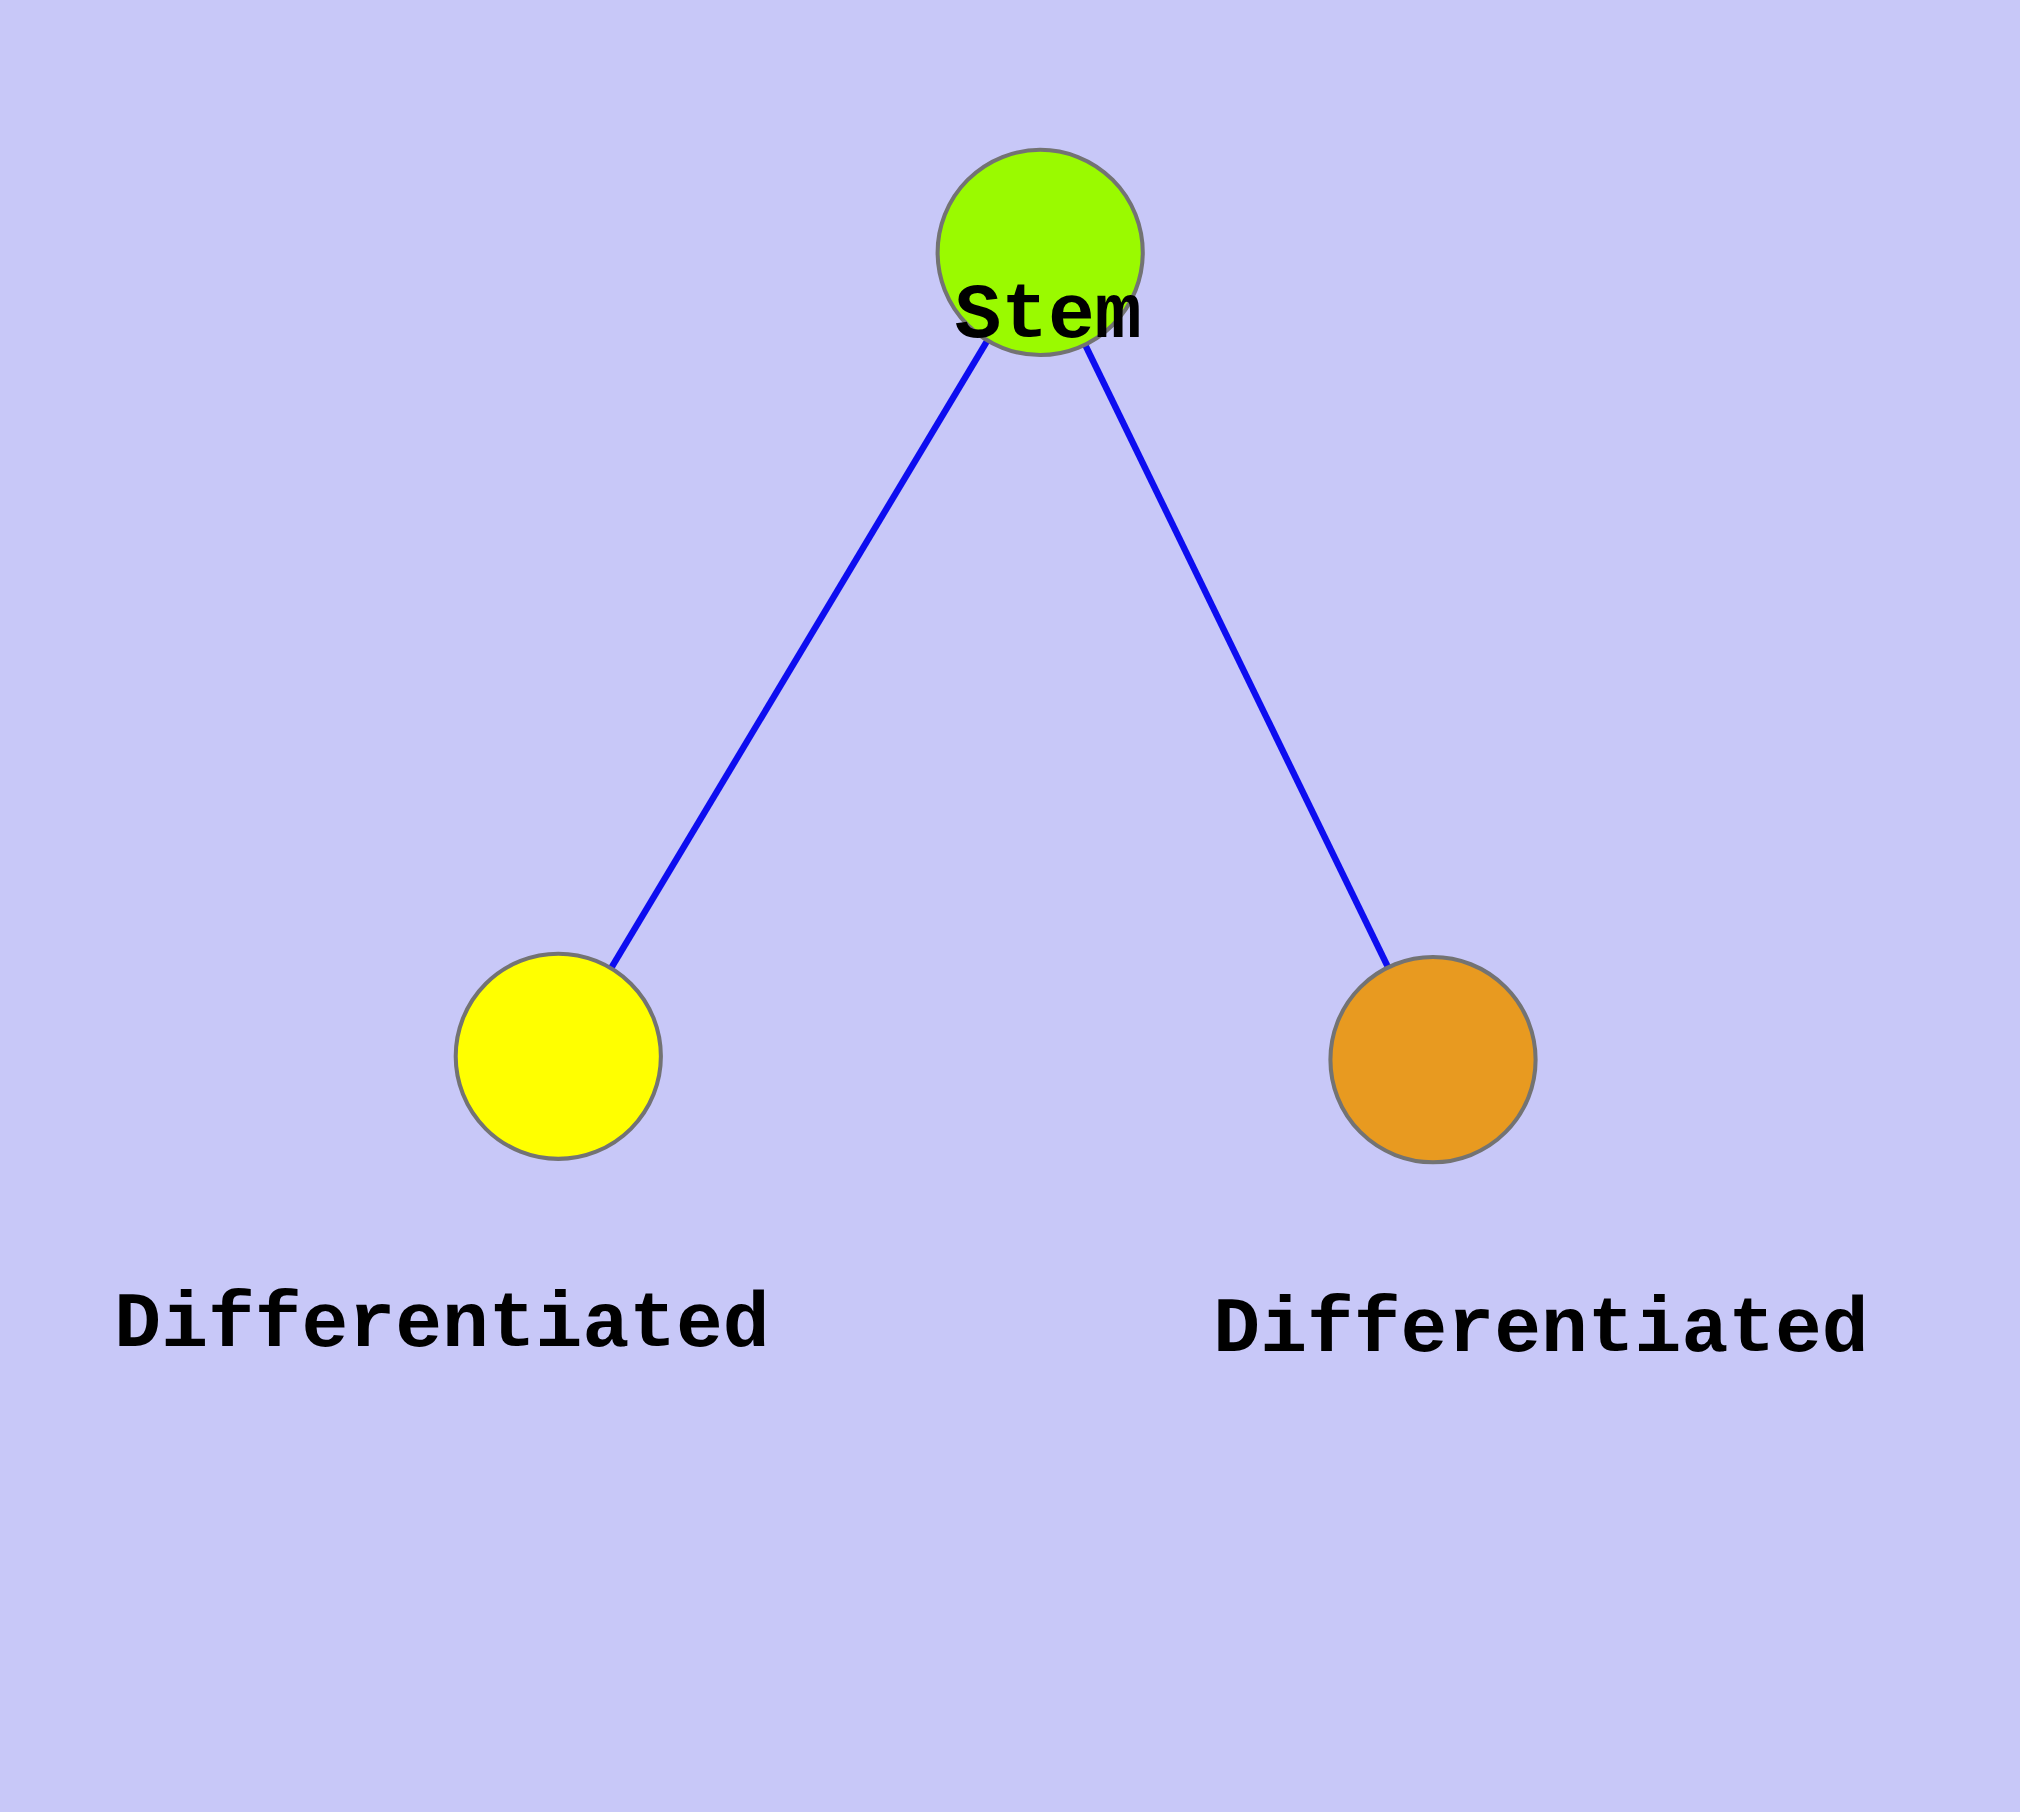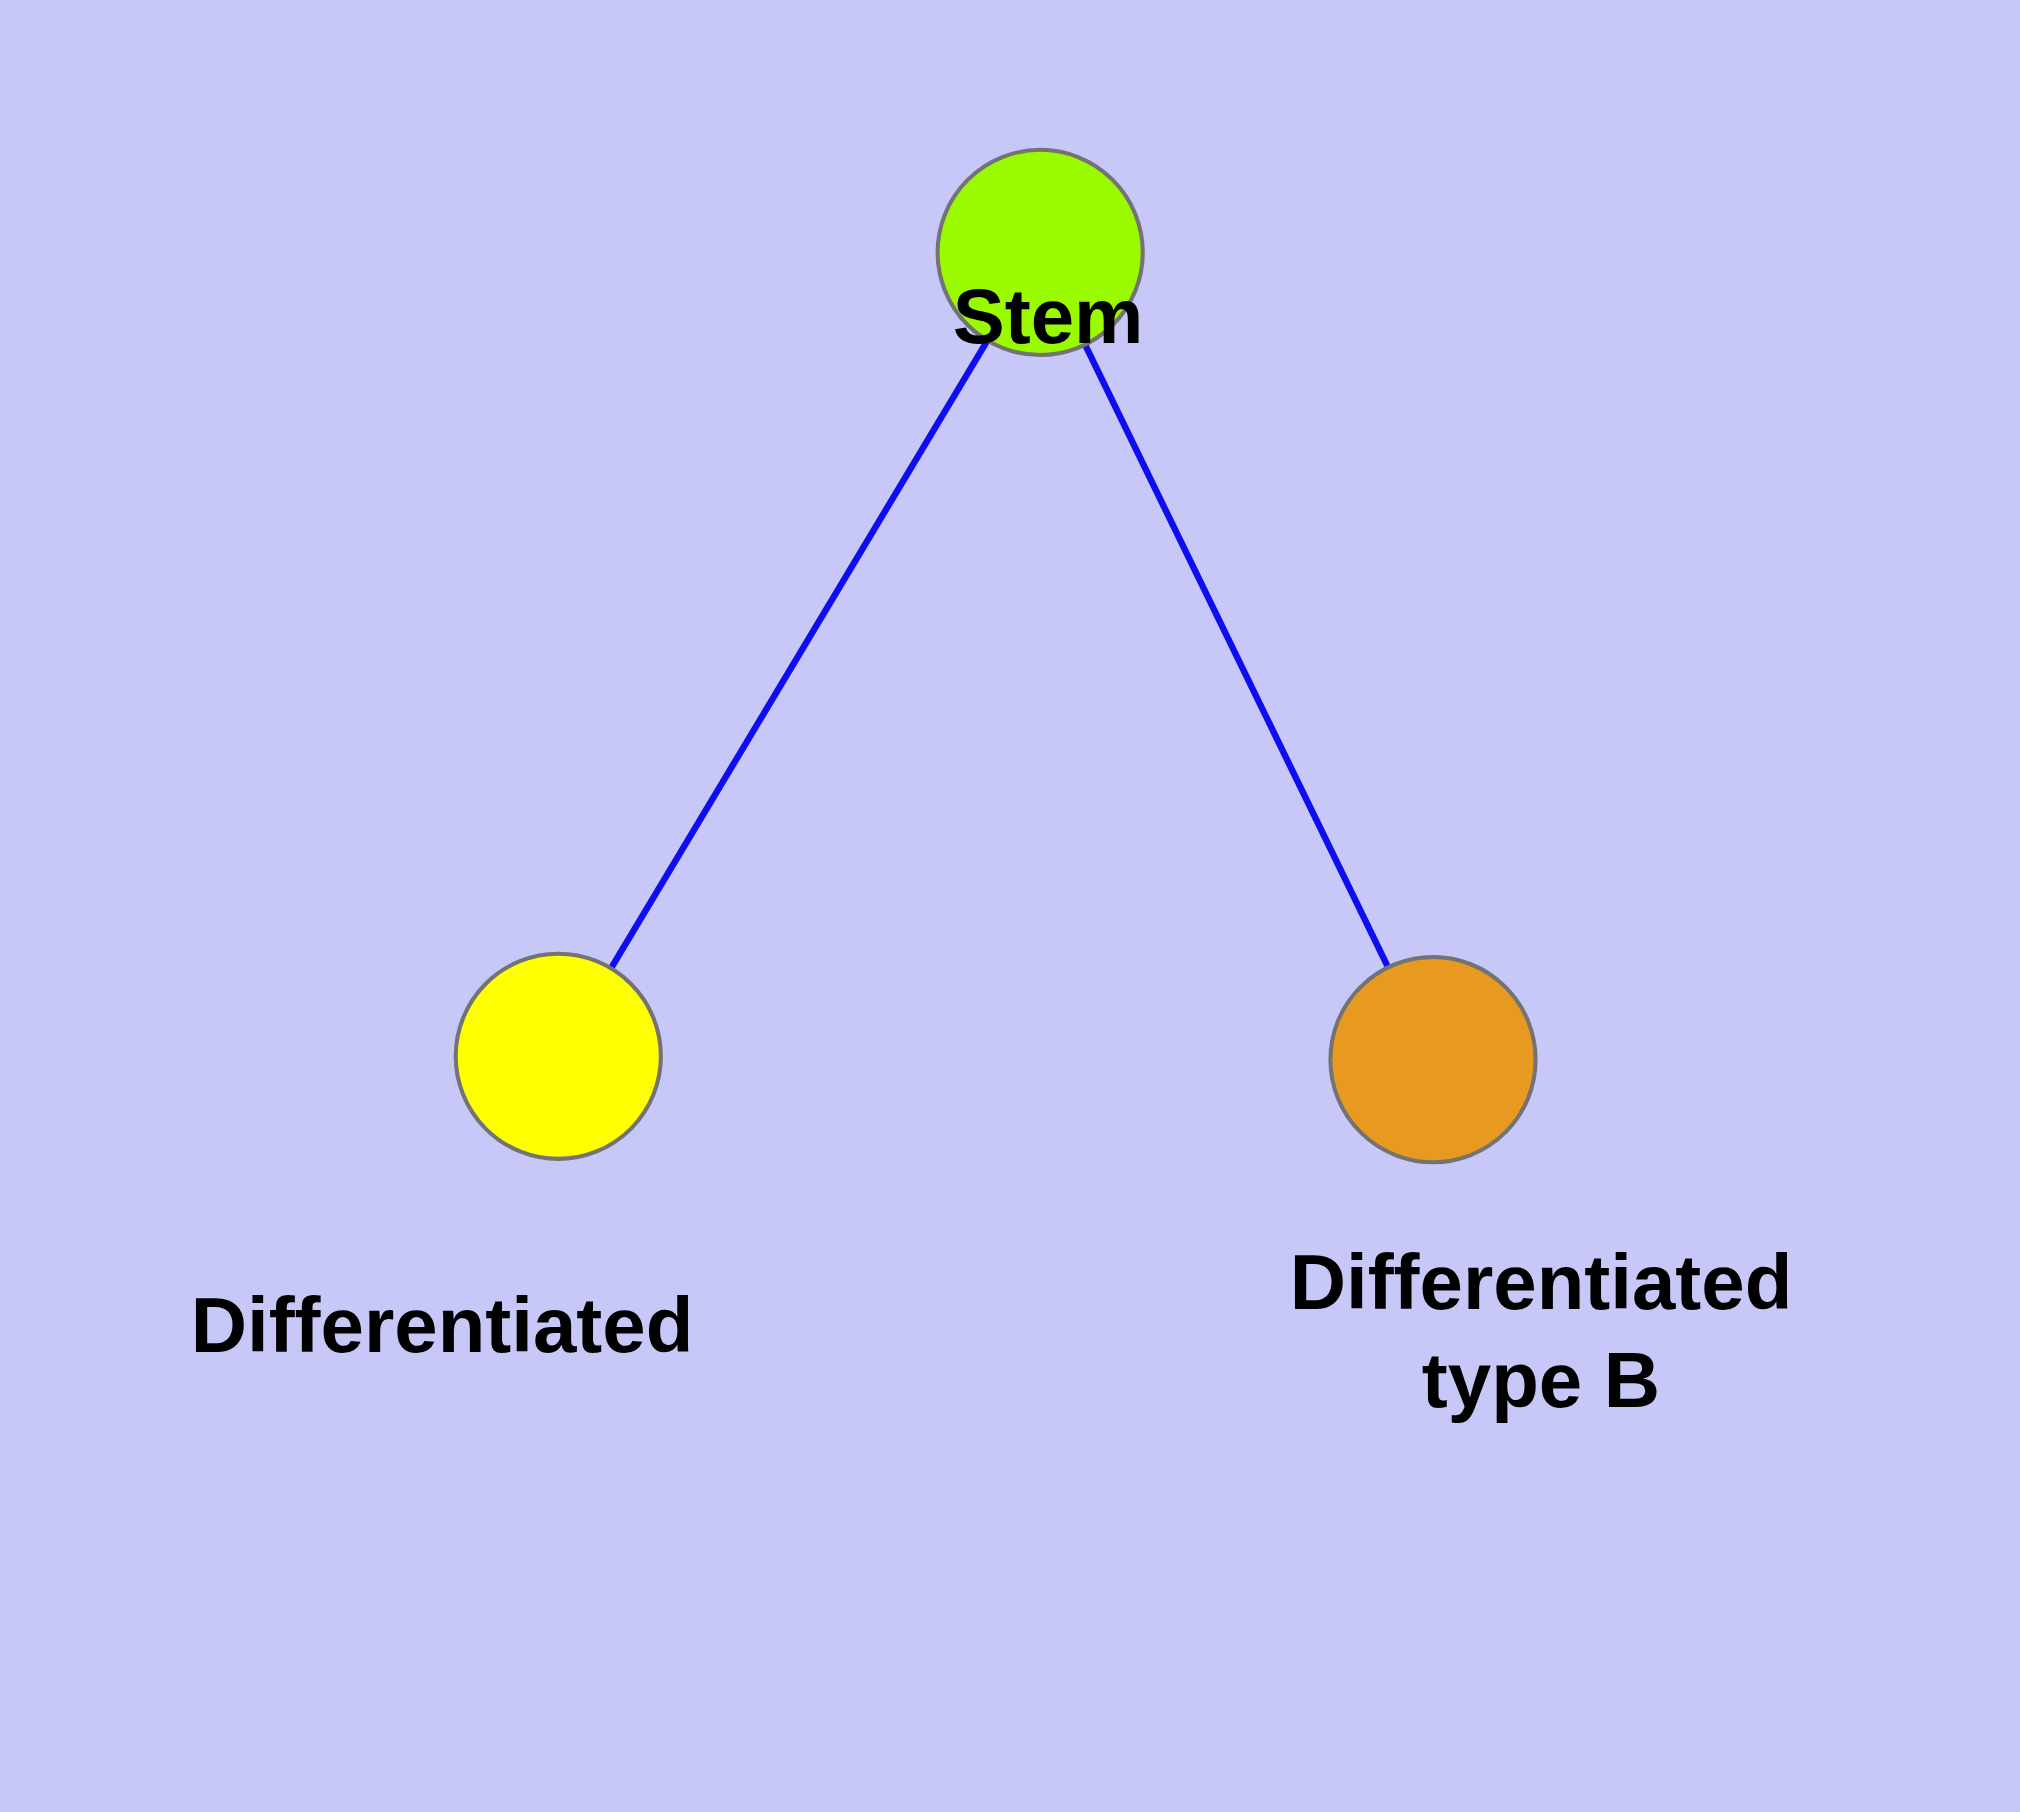--- a/index.html
+++ b/index.html
@@ -4,21 +4,21 @@
 <style>
   html, body {
     margin: 0;
     padding: 0;
   }
   .stage {
     position: relative;
     width: 2021px;
     height: 1443px;
     overflow: hidden;
-    font-family: Liberation Sans, sans-serif;
+    font-family: Liberation Mono, monospace;
   }
   .edges-nodes {
     position: absolute;
     left: 0;
     top: 0;
     width: 100%;
     height: 100%;
   }
   .edge {
     stroke-width: 9.5px;
@@ -56,17 +56,16 @@
   </svg>
 
   <div class="node-label" style="left:1048px; top:317px;">Stem</div>
 
   <div class="node-label" style="left:442px; top:1326px;">
     <div>Differentiated</div>
   </div>
 
   <div class="node-label" style="left:1541px; top:1331px;">
     <div>Differentiated</div>
-    <div>type B</div>
   </div>
 
 </div>
 
 
 </body></html>

